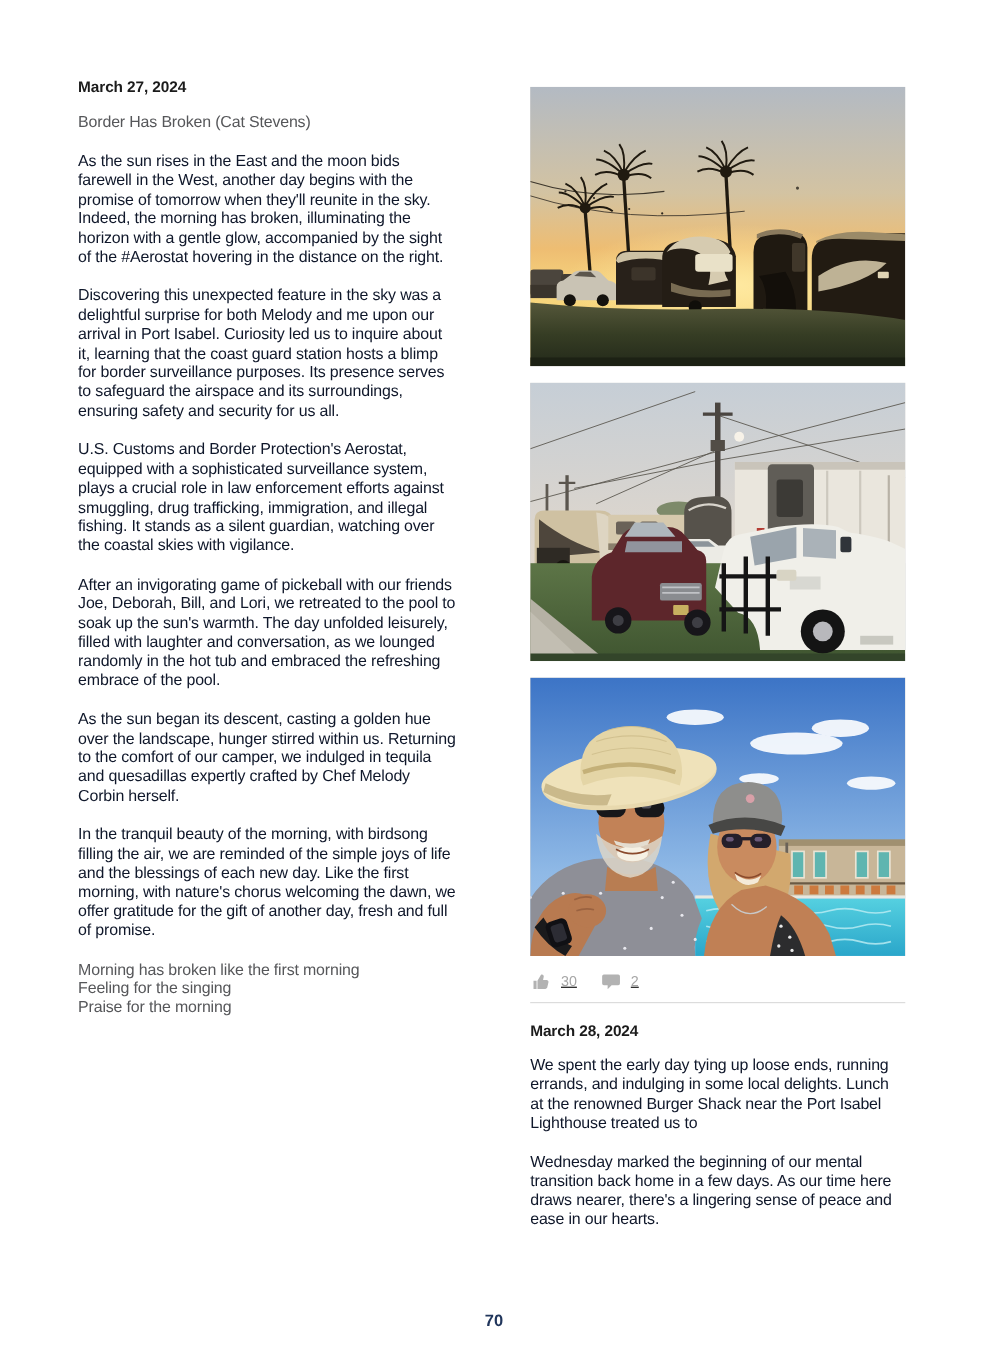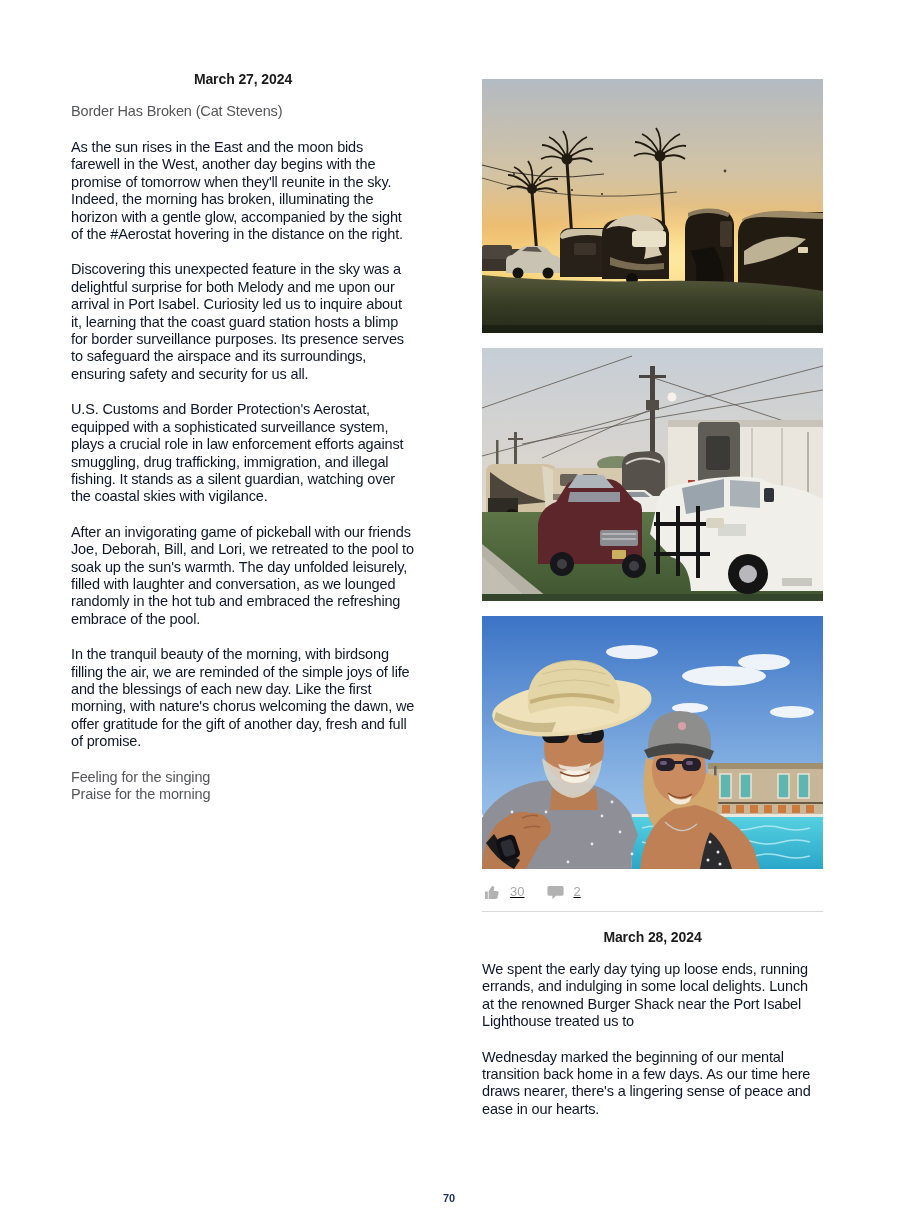--- a/index.html
+++ b/index.html
@@ -5,21 +5,20 @@
   html,body{margin:0;padding:0;}
   body{
     width:898px;height:1228px;position:relative;background:#ffffff;
     font-family:"Liberation Sans", sans-serif;overflow:hidden;
   }
   .col-left{position:absolute;left:71px;top:71px;width:344px;}
   .col-right{position:absolute;left:482px;top:79px;width:341px;}
   .entry-date{
     font-size:14px;font-weight:bold;color:#1b1b1b;margin:0 0 16px 0;
     letter-spacing:-0.1px;
-    text-align:center;
   }
   .song-title{
     font-size:14.5px;color:#56575a;margin:0 0 20px 0;letter-spacing:-0.15px;
   }
   .body-para{
     font-size:14.5px;color:#0f172a;line-height:17.4px;margin:0 0 18px 0;
     letter-spacing:-0.15px;
   }
   .lyrics{margin-top:18px;}
   .lyric-line{
@@ -32,35 +31,37 @@
   .photo-2,.photo-3{height:253px;}
   .reactions{
     display:flex;gap:9px;margin:12px 0 0 2px;height:18px;text-decoration:underline;
   }
   .reaction-count{font-size:13px;color:#a6a6a6;margin-right:14px;}
   .reaction-icon{width:17px;height:17px;flex:0 0 auto;}
   .divider{border:none;border-top:1px solid #d9d9d9;margin:9px 0 0 0;}
   .col-right .entry-date{margin-top:17px;}
   .page-footer{
     position:absolute;left:0;top:1192px;width:898px;text-align:center;
-    font-size:11px;font-weight:bold;color:#21365c;
+    font-size:15px;font-weight:bold;color:#21365c;
   }
 </style>
 </head>
 <body>
 
 <div class="col-left">
   <h3 class="entry-date">March 27, 2024</h3>
   <p class="song-title">Border Has Broken (Cat Stevens)</p>
   <p class="body-para">As the sun rises in the East and the moon bids farewell in the West, another day begins with the promise of tomorrow when they'll reunite in the sky. Indeed, the morning has broken, illuminating the horizon with a gentle glow, accompanied by the sight of the #Aerostat hovering in the distance on the right.</p>
   <p class="body-para">Discovering this unexpected feature in the sky was a delightful surprise for both Melody and me upon our arrival in Port Isabel. Curiosity led us to inquire about it, learning that the coast guard station hosts a blimp for border surveillance purposes. Its presence serves to safeguard the airspace and its surroundings, ensuring safety and security for us all.</p>
   <p class="body-para">U.S. Customs and Border Protection's Aerostat, equipped with a sophisticated surveillance system, plays a crucial role in law enforcement efforts against smuggling, drug trafficking, immigration, and illegal fishing. It stands as a silent guardian, watching over the coastal skies with vigilance.</p>
   <p class="body-para">After an invigorating game of pickeball with our friends Joe, Deborah, Bill, and Lori, we retreated to the pool to soak up the sun's warmth. The day unfolded leisurely, filled with laughter and conversation, as we lounged randomly in the hot tub and embraced the refreshing embrace of the pool.</p>
+  <p class="body-para">As the sun began its descent, casting a golden hue over the landscape, hunger stirred within us. Returning to the comfort of our camper, we indulged in tequila and quesadillas expertly crafted by Chef Melody Corbin herself.</p>
   <p class="body-para">In the tranquil beauty of the morning, with birdsong filling the air, we are reminded of the simple joys of life and the blessings of each new day. Like the first morning, with nature's chorus welcoming the dawn, we offer gratitude for the gift of another day, fresh and full of promise.</p>
   <div class="lyrics">
+    <div class="lyric-line">Morning has broken like the first morning</div>
     <div class="lyric-line">Feeling for the singing</div>
     <div class="lyric-line">Praise for the morning</div>
   </div>
 </div>
 
 <div class="col-right">
 
   <div class="photo photo-1" title="Sunset over RV park with palm tree silhouettes and campers">
     <svg viewBox="0 0 341 254" preserveAspectRatio="none">
       <defs>

